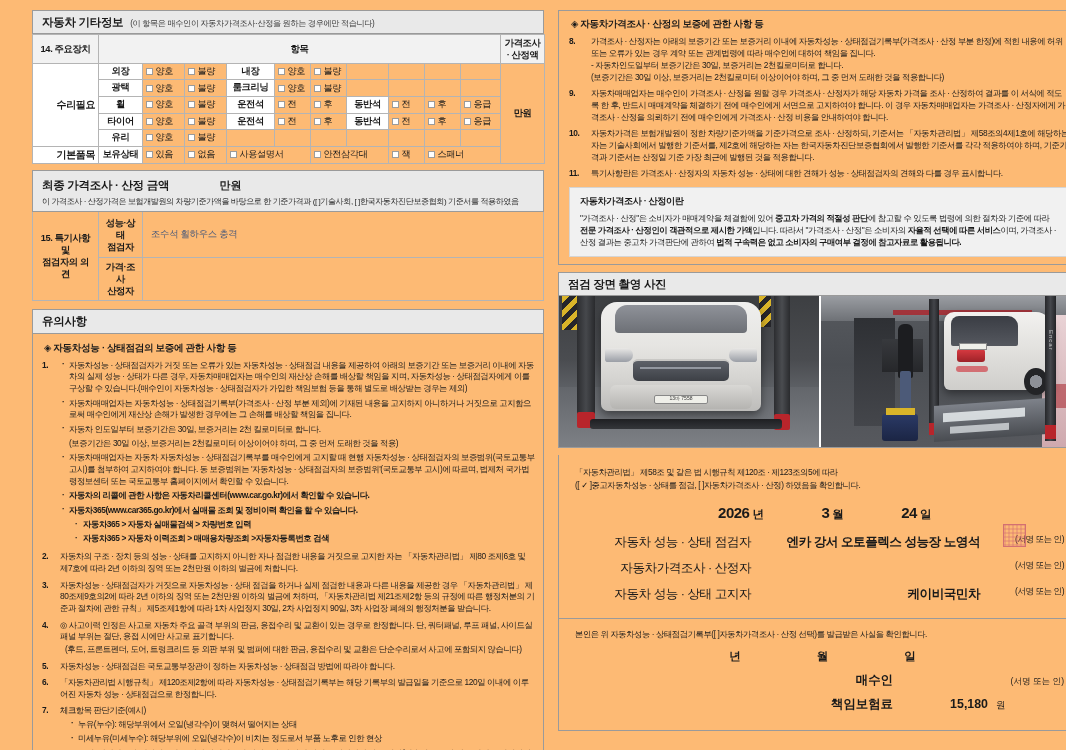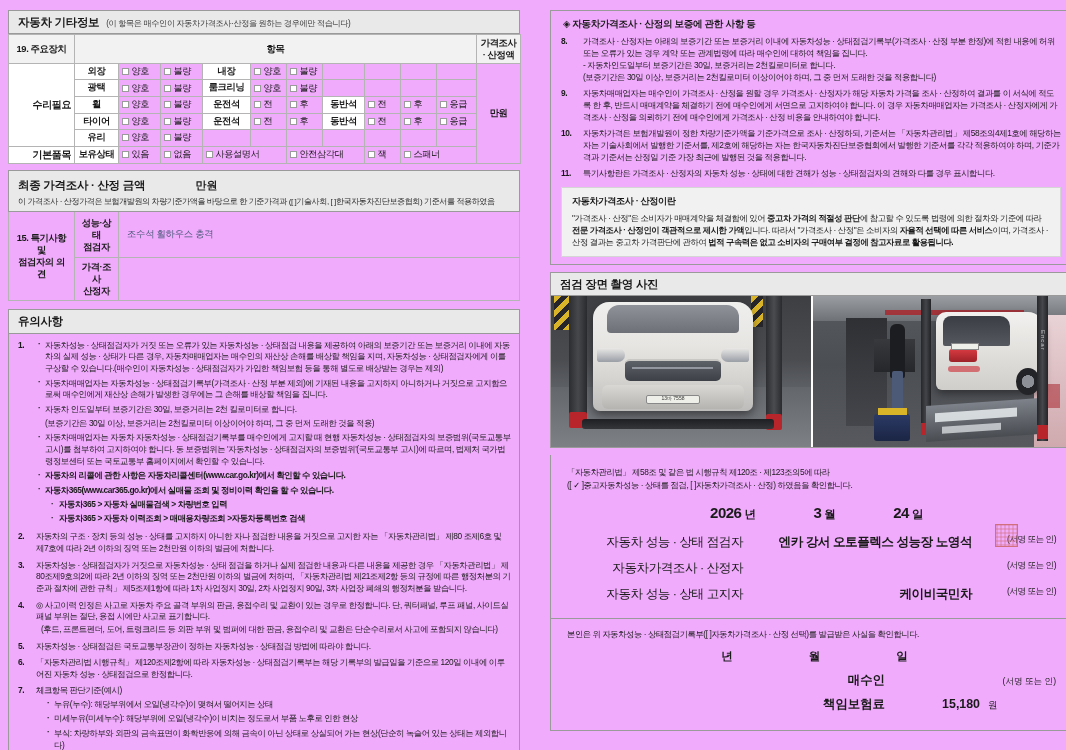--- a/index.html
+++ b/index.html
@@ -8,24 +8,24 @@
     margin: 0; padding: 0;
     width: 1066px; height: 750px;
     background: #ffffff;
     font-family: "Liberation Sans", "DejaVu Sans", sans-serif;
     color: #1a1a1a;
     overflow: hidden;
   }
   .page {
     position: relative;
     width: 1066px; height: 750px;
-    background: #f0abfc;
+    background: #fdba74;
     display: flex;
-    padding: 10px 11px 10px 8px;
-    gap: 30px;
+    padding: 10px 11px 10px 32px;
+    gap: 14px;
   }
 
   .col-left  { width: 512px; flex: 0 0 512px; }
   .col-right { width: 521px; flex: 0 0 521px; }
 
   
   .sec-bar {
     background: #e9e9e9;
     border: 1px solid #9a9a9a;
     padding: 4px 8px 4px 9px;
@@ -364,21 +364,21 @@
           <col style="width:36px">
           <col style="width:36px">
         <col style="width:42px">
           <col style="width:36px">
           <col style="width:36px">
           <col style="width:40px">
         <col style="width:44px">
       </colgroup>
       <tbody>
           <tr>
-        <td class="hdr-cell">19. 주요장치</td>
+        <td class="hdr-cell">14. 주요장치</td>
         <td class="hdr-cell" colspan="10">항목</td>
         <td class="hdr-cell">가격조사 · 산정액</td>
       </tr>
 
       <tr>
         <td class="rowlbl" rowspan="5">수리필요</td>
         <td class="lbl">외장</td>
         <td class="chkcell"><span class="chk"></span><span class="chk-lab">양호</span></td>
         <td class="chkcell"><span class="chk"></span><span class="chk-lab">불량</span></td>
         <td class="lbl">내장</td>
@@ -484,20 +484,21 @@
         </tr>
       </tbody>
         </table>
     </div>
 
     <div style="margin-top:8px;">
       <div class="sec-bar">
         <span>유의사항</span>
       </div>
       <div class="notes-box">
+        <div class="notes-title">◈ 자동차성능 · 상태점검의 보증에 관한 사항 등</div>
         <ol class="notes">
 
           <li>
             <span class="num">1.</span>
             <span class="body">
               <ul class="sub">
                 <li>자동차성능 · 상태점검자가 거짓 또는 오류가 있는 자동차성능 · 상태점검 내용을 제공하여 아래의 보증기간 또는 보증거리 이내에 자동차의 실제 성능 · 상태가 다른 경우, 자동차매매업자는 매수인의 재산상 손해를 배상할 책임을 지며, 자동차성능 · 상태점검자에게 이를 구상할 수 있습니다.(매수인이 자동차성능 · 상태점검자가 가입한 책임보험 등을 통해 별도로 배상받는 경우는 제외)</li>
                 <li>자동차매매업자는 자동차성능 · 상태점검기록부(가격조사 · 산정 부분 제외)에 기재된 내용을 고지하지 아니하거나 거짓으로 고지함으로써 매수인에게 재산상 손해가 발생한 경우에는 그 손해를 배상할 책임을 집니다.</li>
                 <li>자동차 인도일부터 보증기간은 30일, 보증거리는 2천 킬로미터로 합니다.</li>
                 <li class="noMark">(보증기간은 30일 이상, 보증거리는 2천킬로미터 이상이어야 하며, 그 중 먼저 도래한 것을 적용)</li>

